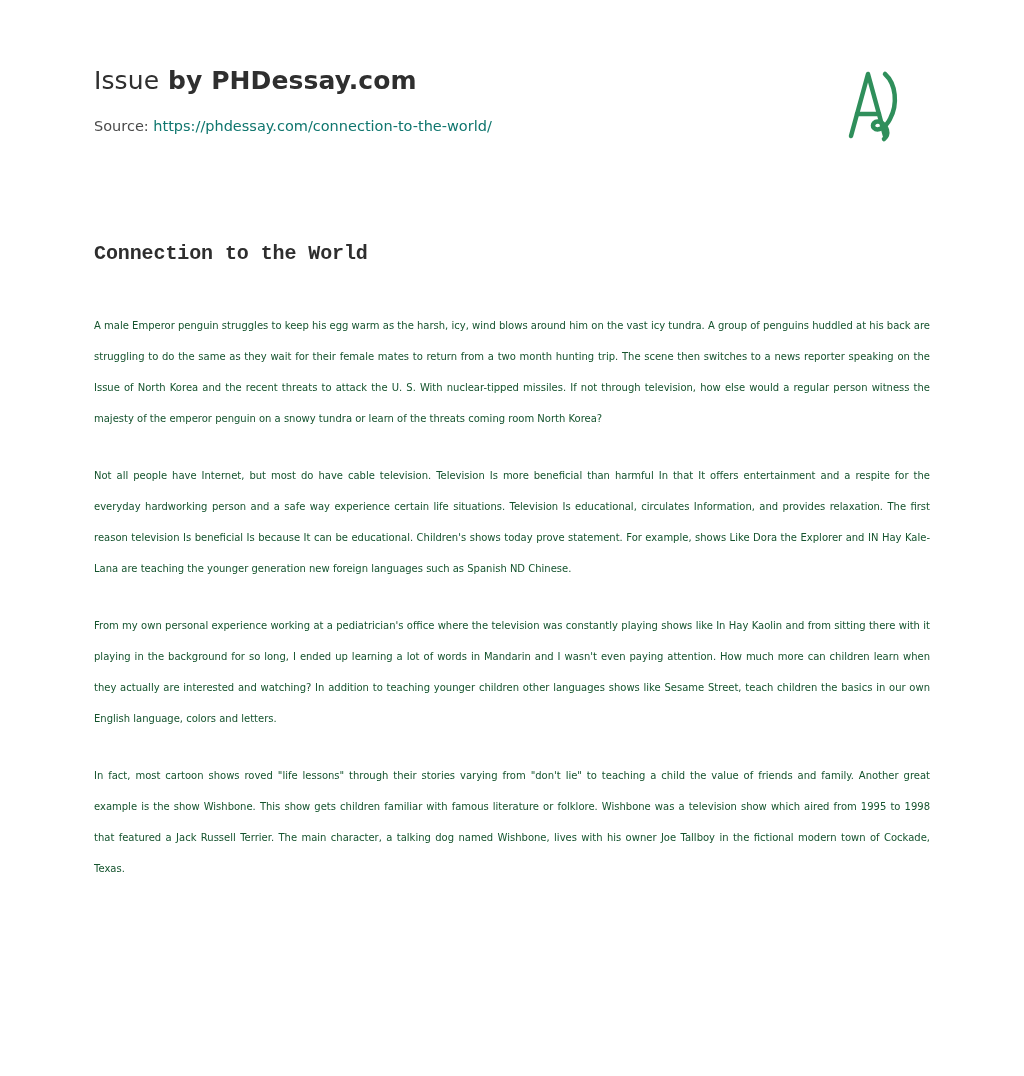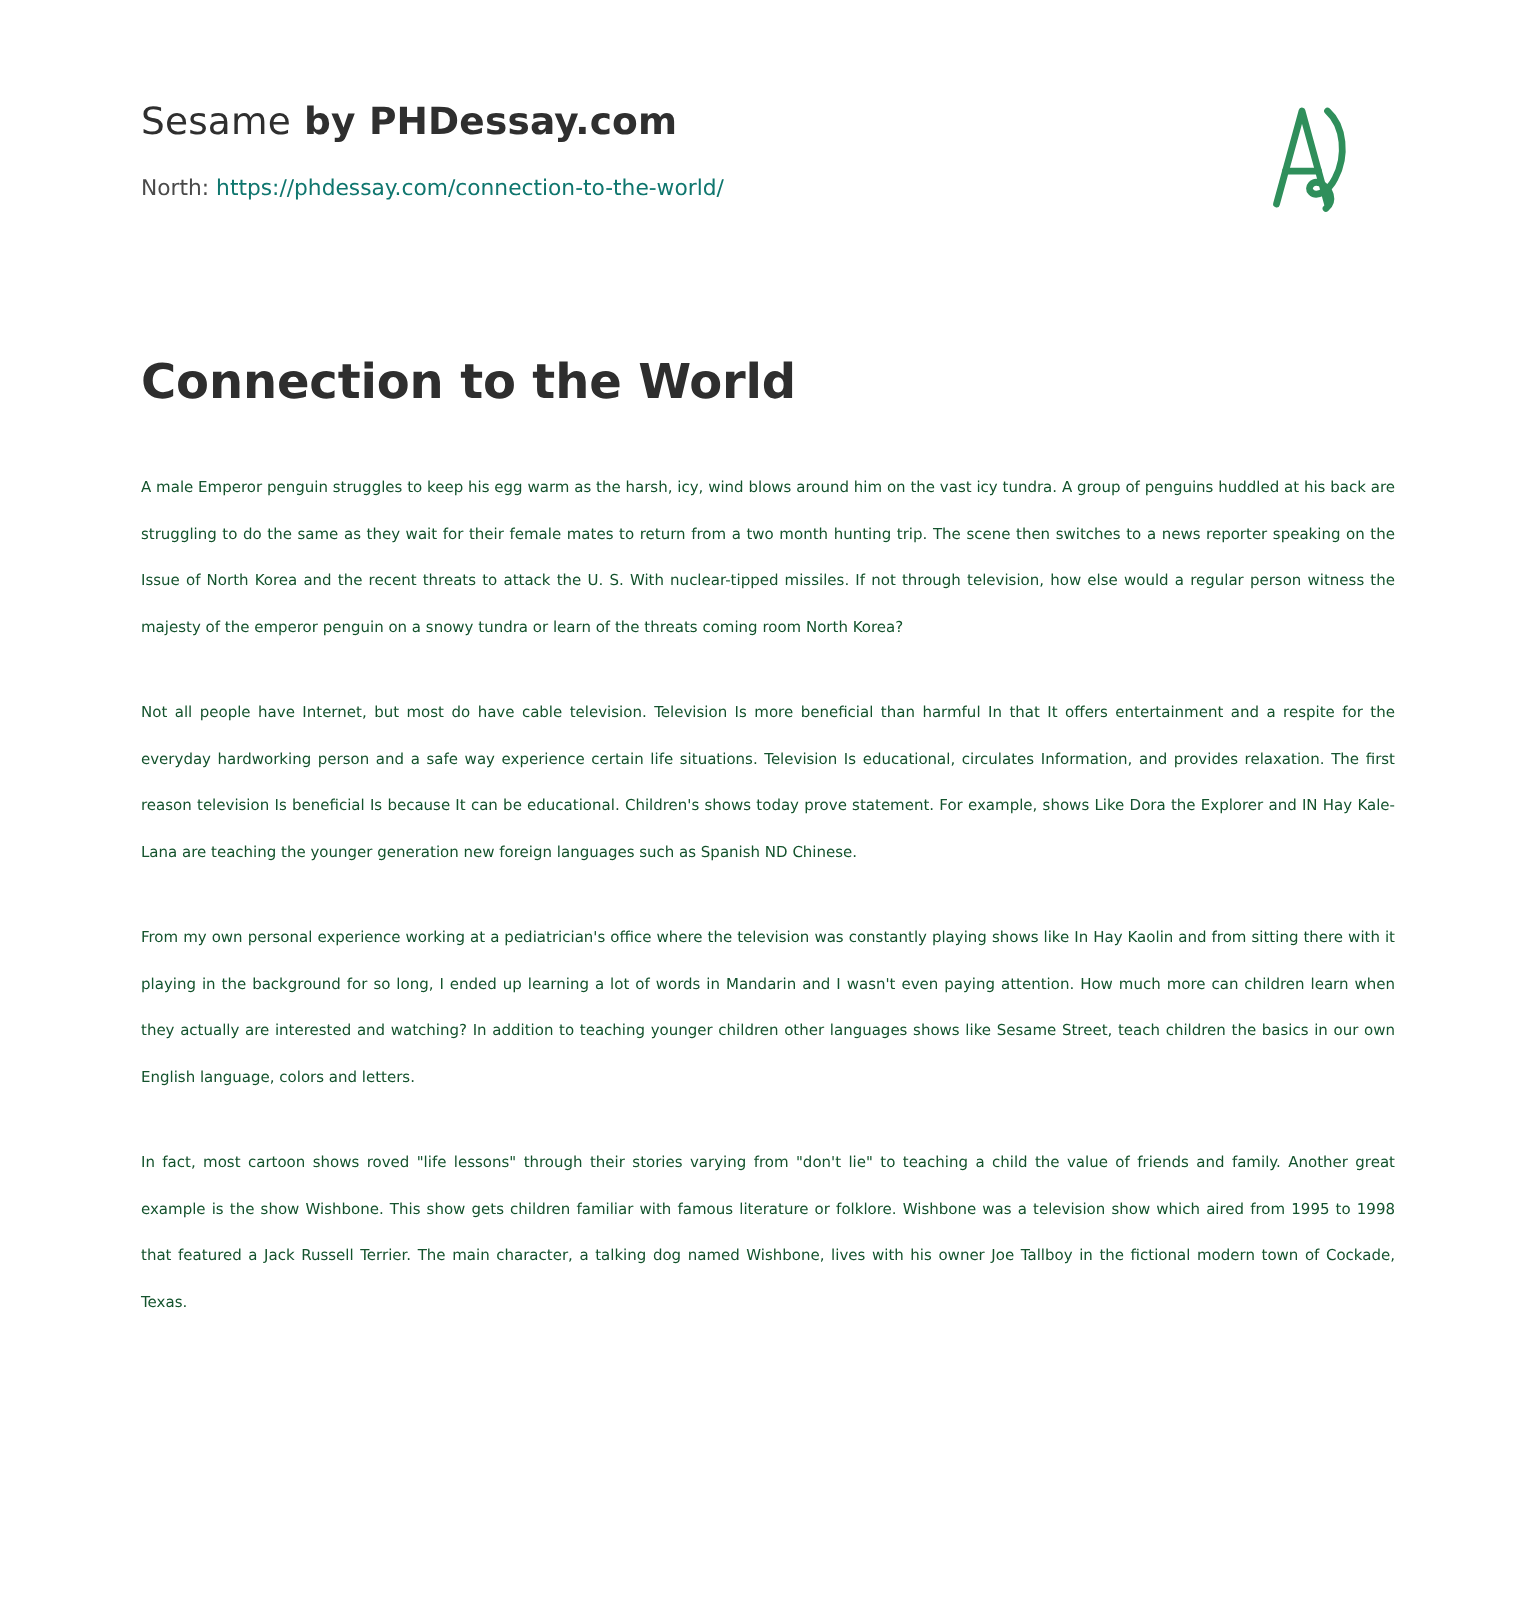--- a/index.html
+++ b/index.html
@@ -61,25 +61,26 @@
   }
   .logo {
     margin-right: 20px;
     margin-top: 2px;
   }
   .logo svg {
     display: block;
   }
   h1.doc-title {
     margin: 88px 0 0 0;
-    font-size: 32px;
+    font-size: 20px;
     line-height: 40px;
     font-weight: bold;
     color: #2e2e2e;
     letter-spacing: -0.1px;
+    font-family: Liberation Mono, monospace;
   }
   .body-copy {
     margin-top: 36px;
   }
   .body-copy p {
     margin: 0 0 26px 0;
     font-size: 10px;
     line-height: 31px;
     color: #14532d;
     text-align: justify;
@@ -91,24 +92,24 @@
   }
 </style>
 </head>
 <body>
 
 <div class="page">
 
   <div class="header">
     <div class="header-left">
       <div class="brandline">
-        <span class="essay">Sesame</span><span class="byword"> by </span><span class="brand">PHDessay.com</span>
+        <span class="essay">Issue</span><span class="byword"> by </span><span class="brand">PHDessay.com</span>
       </div>
       <div class="source-line">
-        <span class="source-label">North: </span><a class="source-link" href="#">https://phdessay.com/connection-to-the-world/</a>
+        <span class="source-label">Source: </span><a class="source-link" href="#">https://phdessay.com/connection-to-the-world/</a>
       </div>
     </div>
     <div class="logo">
       <svg width="92" height="82" viewBox="0 0 92 82" xmlns="http://www.w3.org/2000/svg">
         <g fill="none" stroke="#2f8f5b" stroke-width="4.5" stroke-linecap="round" stroke-linejoin="round">
           <path d="M33 72 L50 10 L67 72"></path>
           <path d="M39 50 L61 50"></path>
           <path d="M67 10 C78 20, 80 40, 72 55 C68 63, 60 68, 56 64 C53 61, 57 56, 62 58 C69 61, 72 70, 66 75"></path>
         </g>
       </svg>

